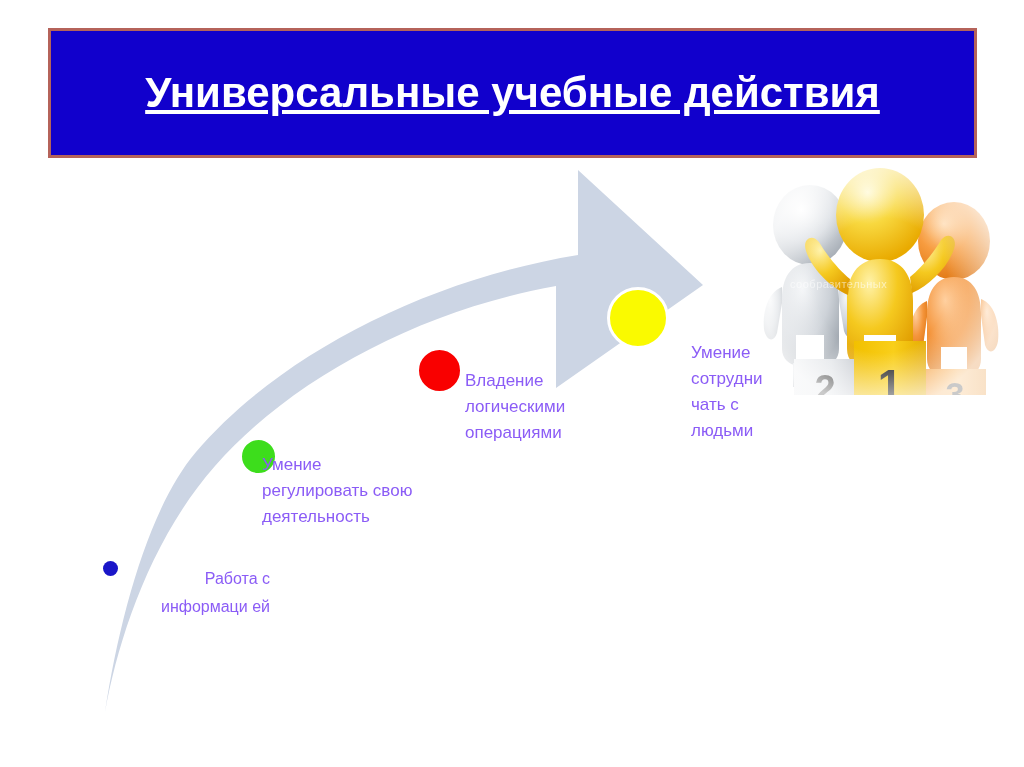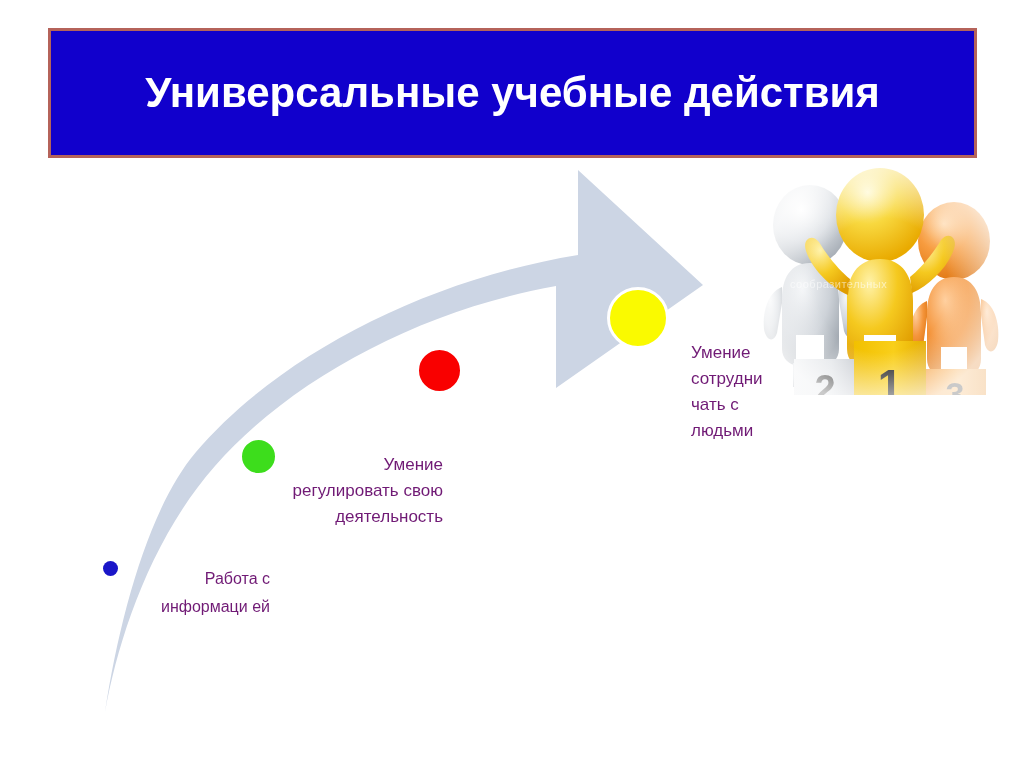--- a/index.html
+++ b/index.html
@@ -35,20 +35,21 @@
   }
   #title-text {
     color: #ffffff;
     font-size: 42px;
     font-weight: bold;
     letter-spacing: 0px;
     white-space: nowrap;
     line-height: 1.05;
     text-align: center;
     font-family: "Liberation Sans", sans-serif;
+    text-decoration: underline;
   }
 
   
   #arrow-svg {
     position: absolute;
     left: 0;
     top: 0;
     width: 1024px;
     height: 767px;
   }
@@ -87,39 +88,38 @@
     top: 287px;
     width: 62px;
     height: 62px;
     background: #fafa00;
     border: 3px solid #ffffff;
   }
 
   
   .label {
     position: absolute;
-    color: #701a75;
+    color: #8b5cf6;
     font-size: 17px;
     line-height: 26px;
     font-family: "Liberation Sans", sans-serif;
     white-space: pre-line;
   }
   #label-info {
     left: 120px;
     top: 565px;
     width: 150px;
     font-size: 16px;
     line-height: 28px;
     text-align: right;
   }
   #label-regulate {
-    left: 278px;
+    left: 262px;
     top: 452px;
     width: 165px;
-    text-align: right;
   }
   #label-logic {
     left: 465px;
     top: 368px;
     width: 150px;
   }
   #label-cooperate {
     left: 691px;
     top: 340px;
     width: 90px;
@@ -171,20 +171,21 @@
              C 150,506 120,614 105,712 Z" fill="#ccd5e4"></path>
   </svg>
 
   <div class="dot" id="dot-blue"></div>
   <div class="dot" id="dot-green"></div>
   <div class="dot" id="dot-red"></div>
   <div class="dot" id="dot-yellow"></div>
 
   <div class="label" id="label-info">Работа  с информаци ей</div>
   <div class="label" id="label-regulate">Умение регулировать свою деятельность</div>
+  <div class="label" id="label-logic">Владение логическими операциями</div>
   <div class="label" id="label-cooperate">Умение сотрудни чать с людьми</div>
 
   <div id="podium-art">
     <svg width="240" height="245" viewBox="0 0 240 245" xmlns="http://www.w3.org/2000/svg">
       <defs>
         <radialGradient id="gSilverHead" cx="38%" cy="30%" r="72%">
           <stop offset="0%" stop-color="#ffffff"></stop>
           <stop offset="55%" stop-color="#d9dde2"></stop>
           <stop offset="100%" stop-color="#a9b0b8"></stop>
         </radialGradient>

